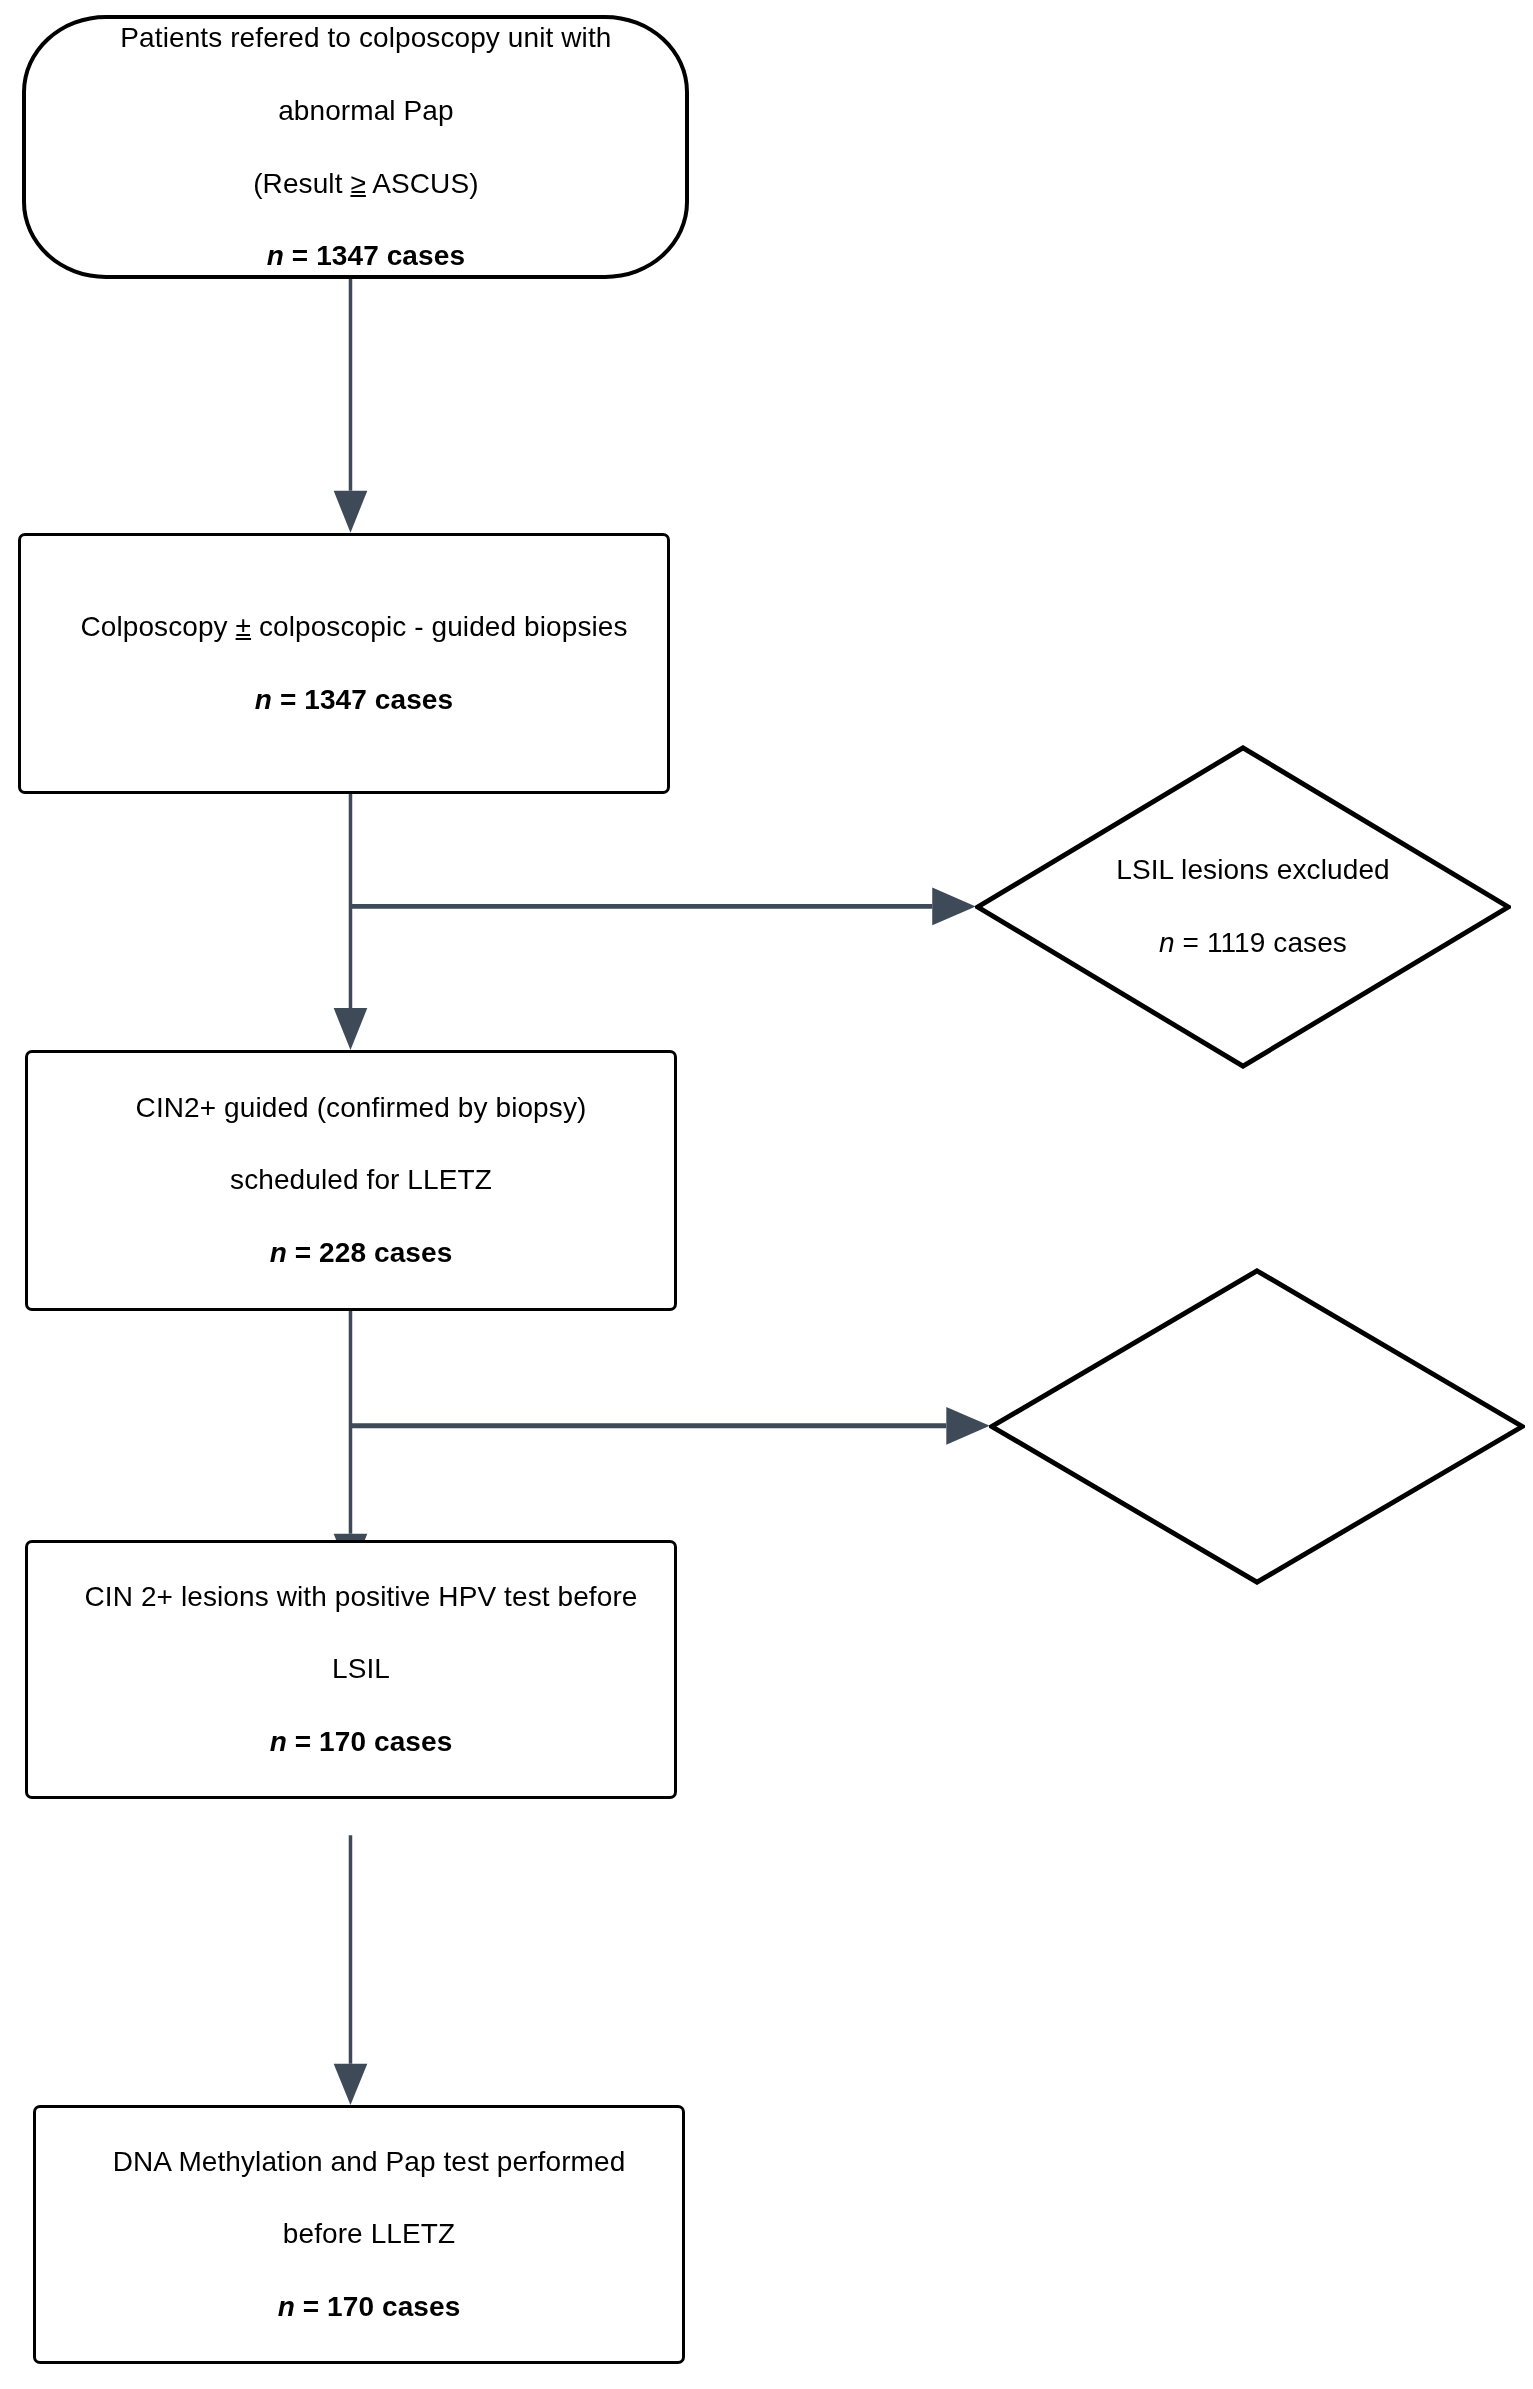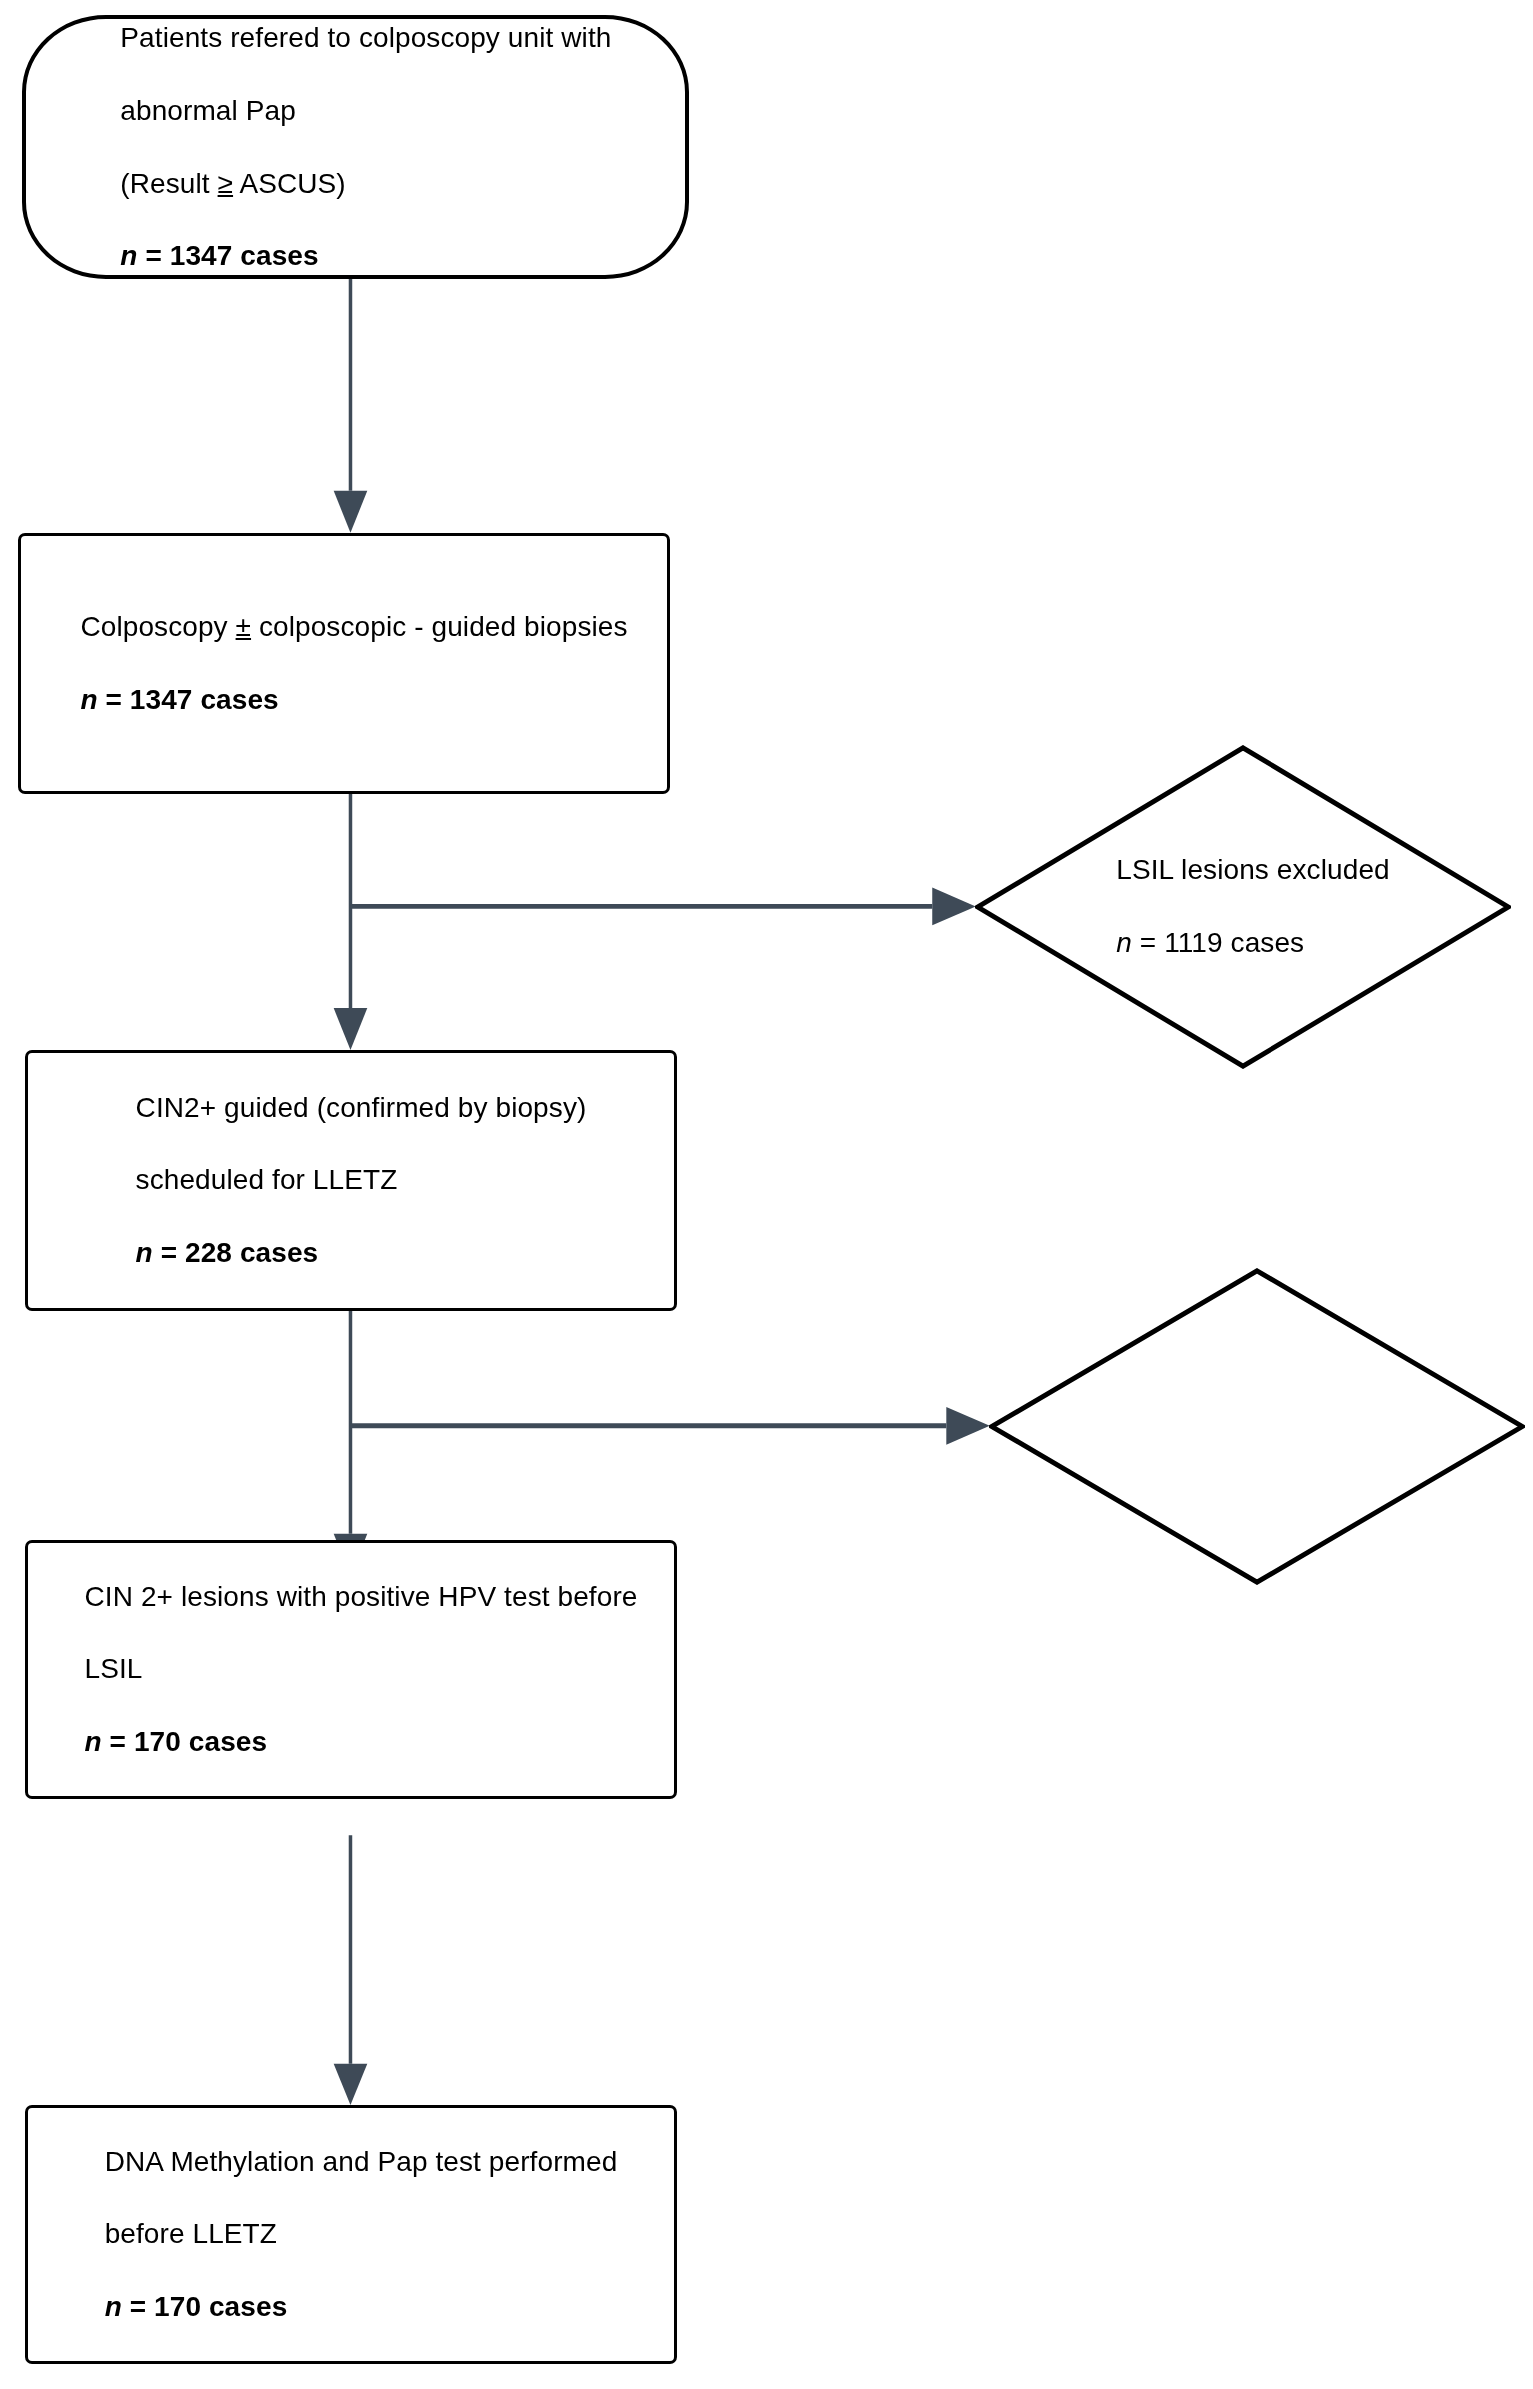--- a/index.html
+++ b/index.html
@@ -36,20 +36,21 @@
   }
 
   
   .node {
     position: absolute;
     box-sizing: border-box;
     background: #ffffff;
     display: flex;
     align-items: center;
     justify-content: center;
+    text-align: center;
     padding-left: 20px;
   }
 
   .node-rect {
     border: 3.5px solid #000000;
     border-radius: 7px;
   }
 
   .node-stadium {
     border: 4.2px solid #000000;
@@ -118,21 +119,21 @@
   }
 
   #node-cin2-hpv-pos {
     left: 25px;
     top: 1540px;
     width: 652px;
     height: 259px;
   }
 
   #node-dna-methylation {
-    left: 25px;
+    left: 33px;
     top: 2105px;
     width: 652px;
     height: 259px;
   }
 
   #node-lsil-excluded {
     left: 975px;
     top: 745px;
     width: 536px;
     height: 324px;

